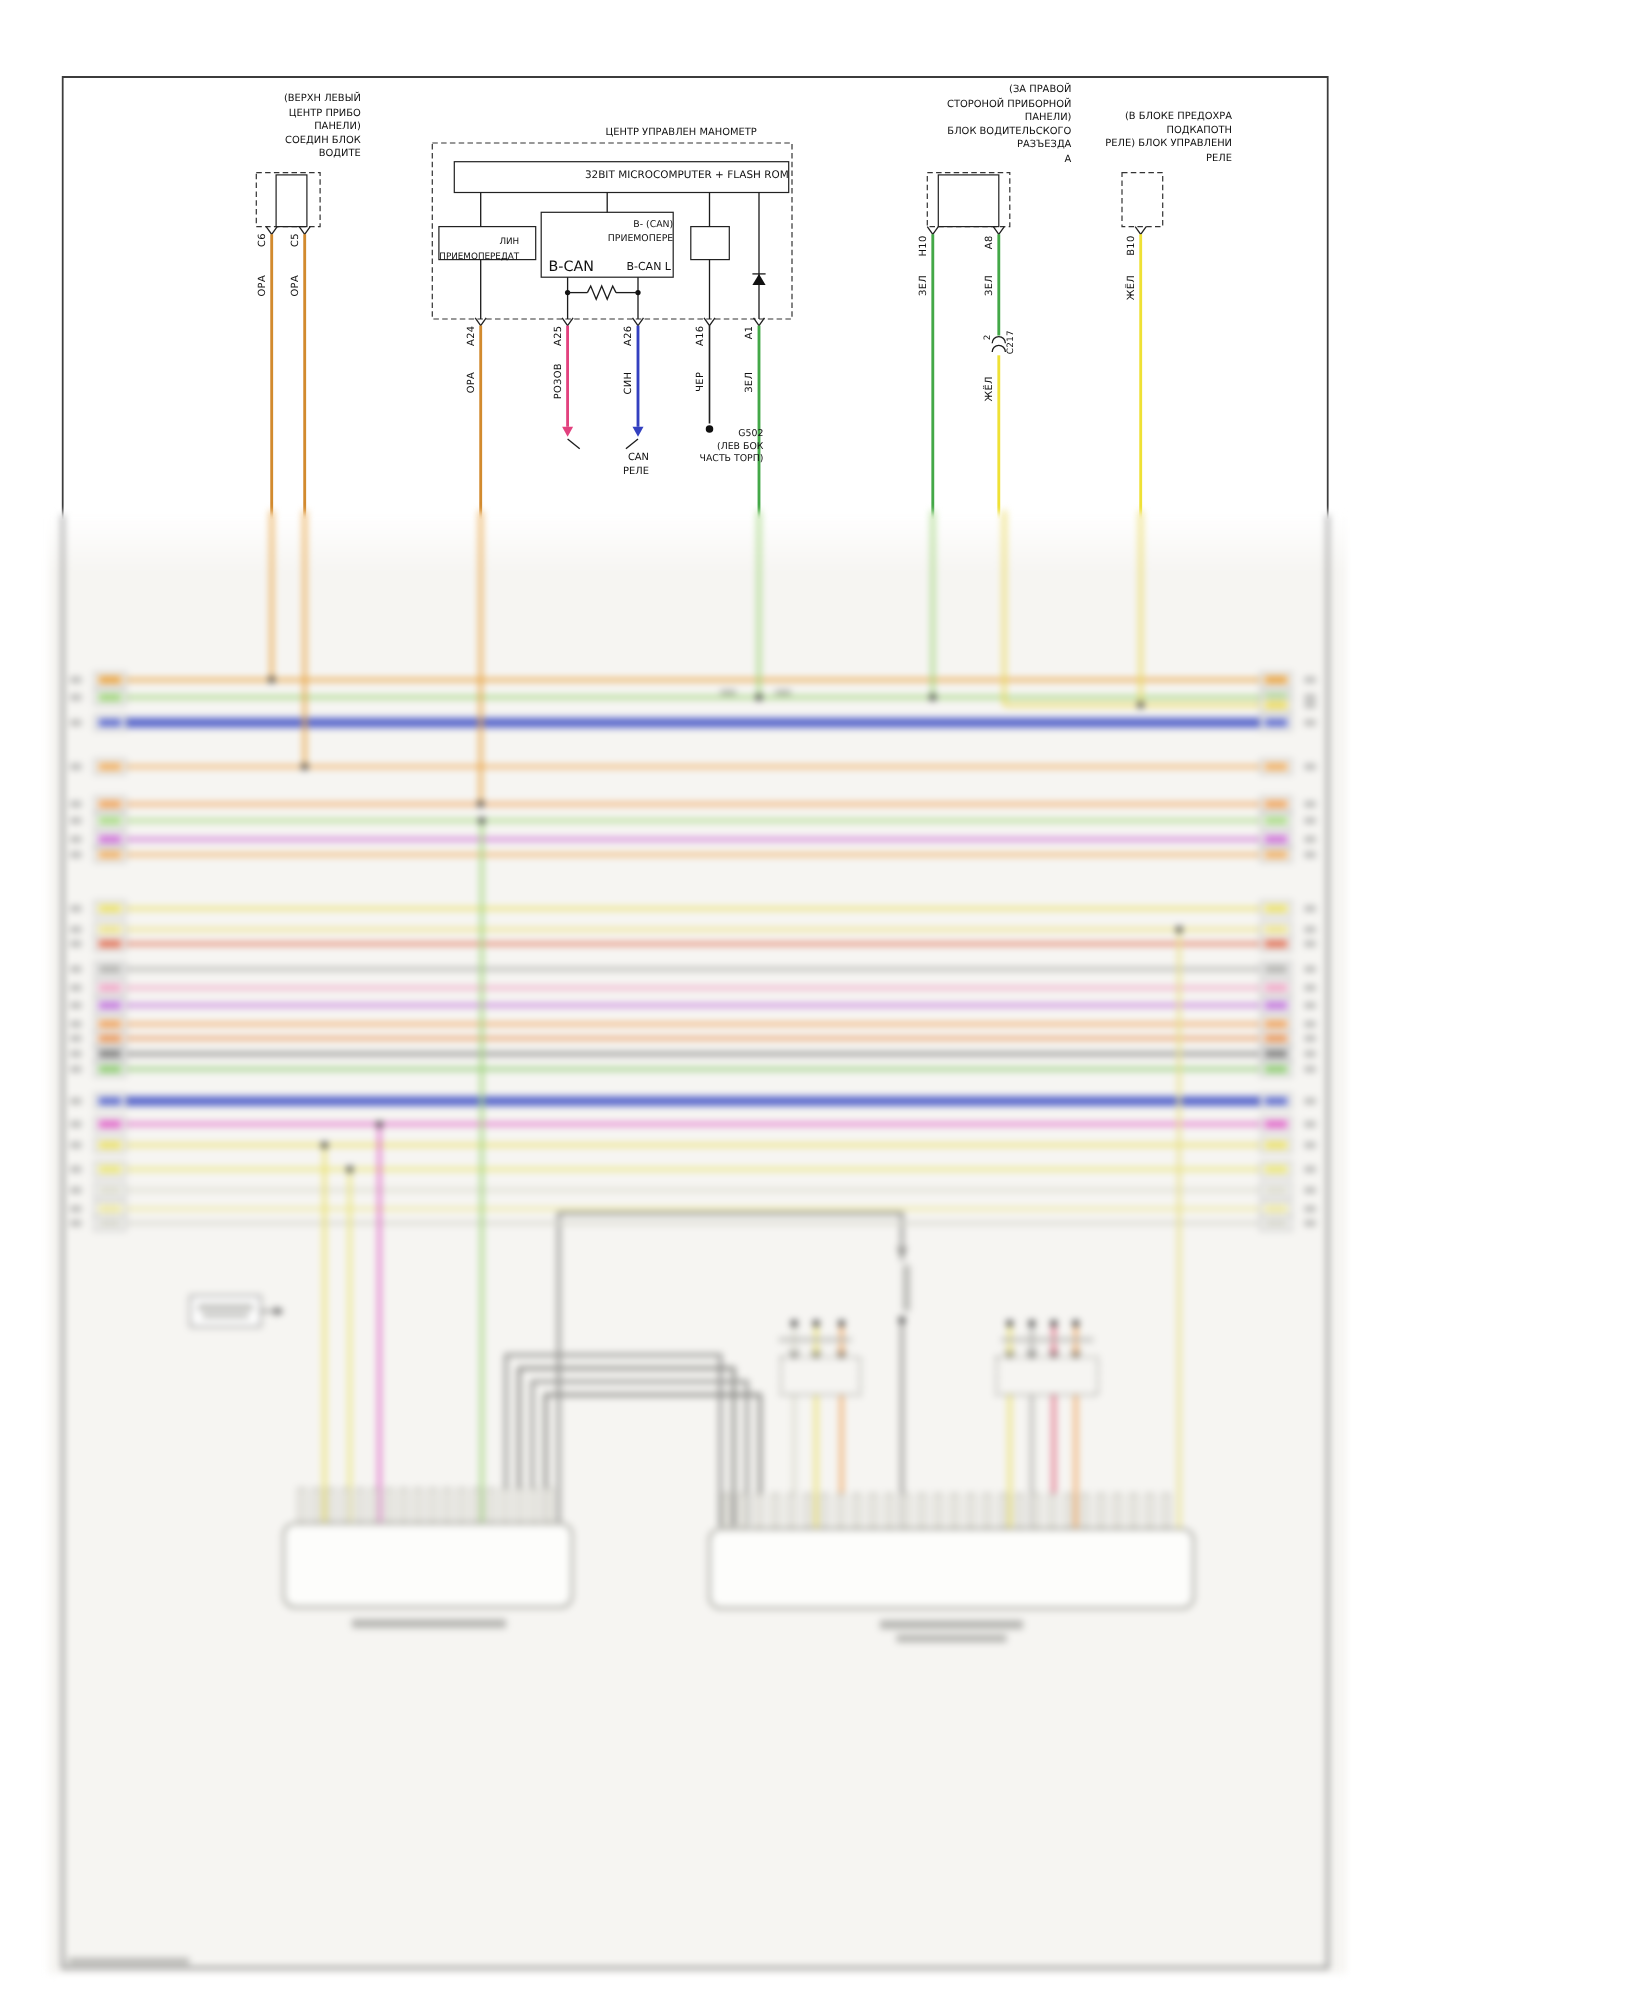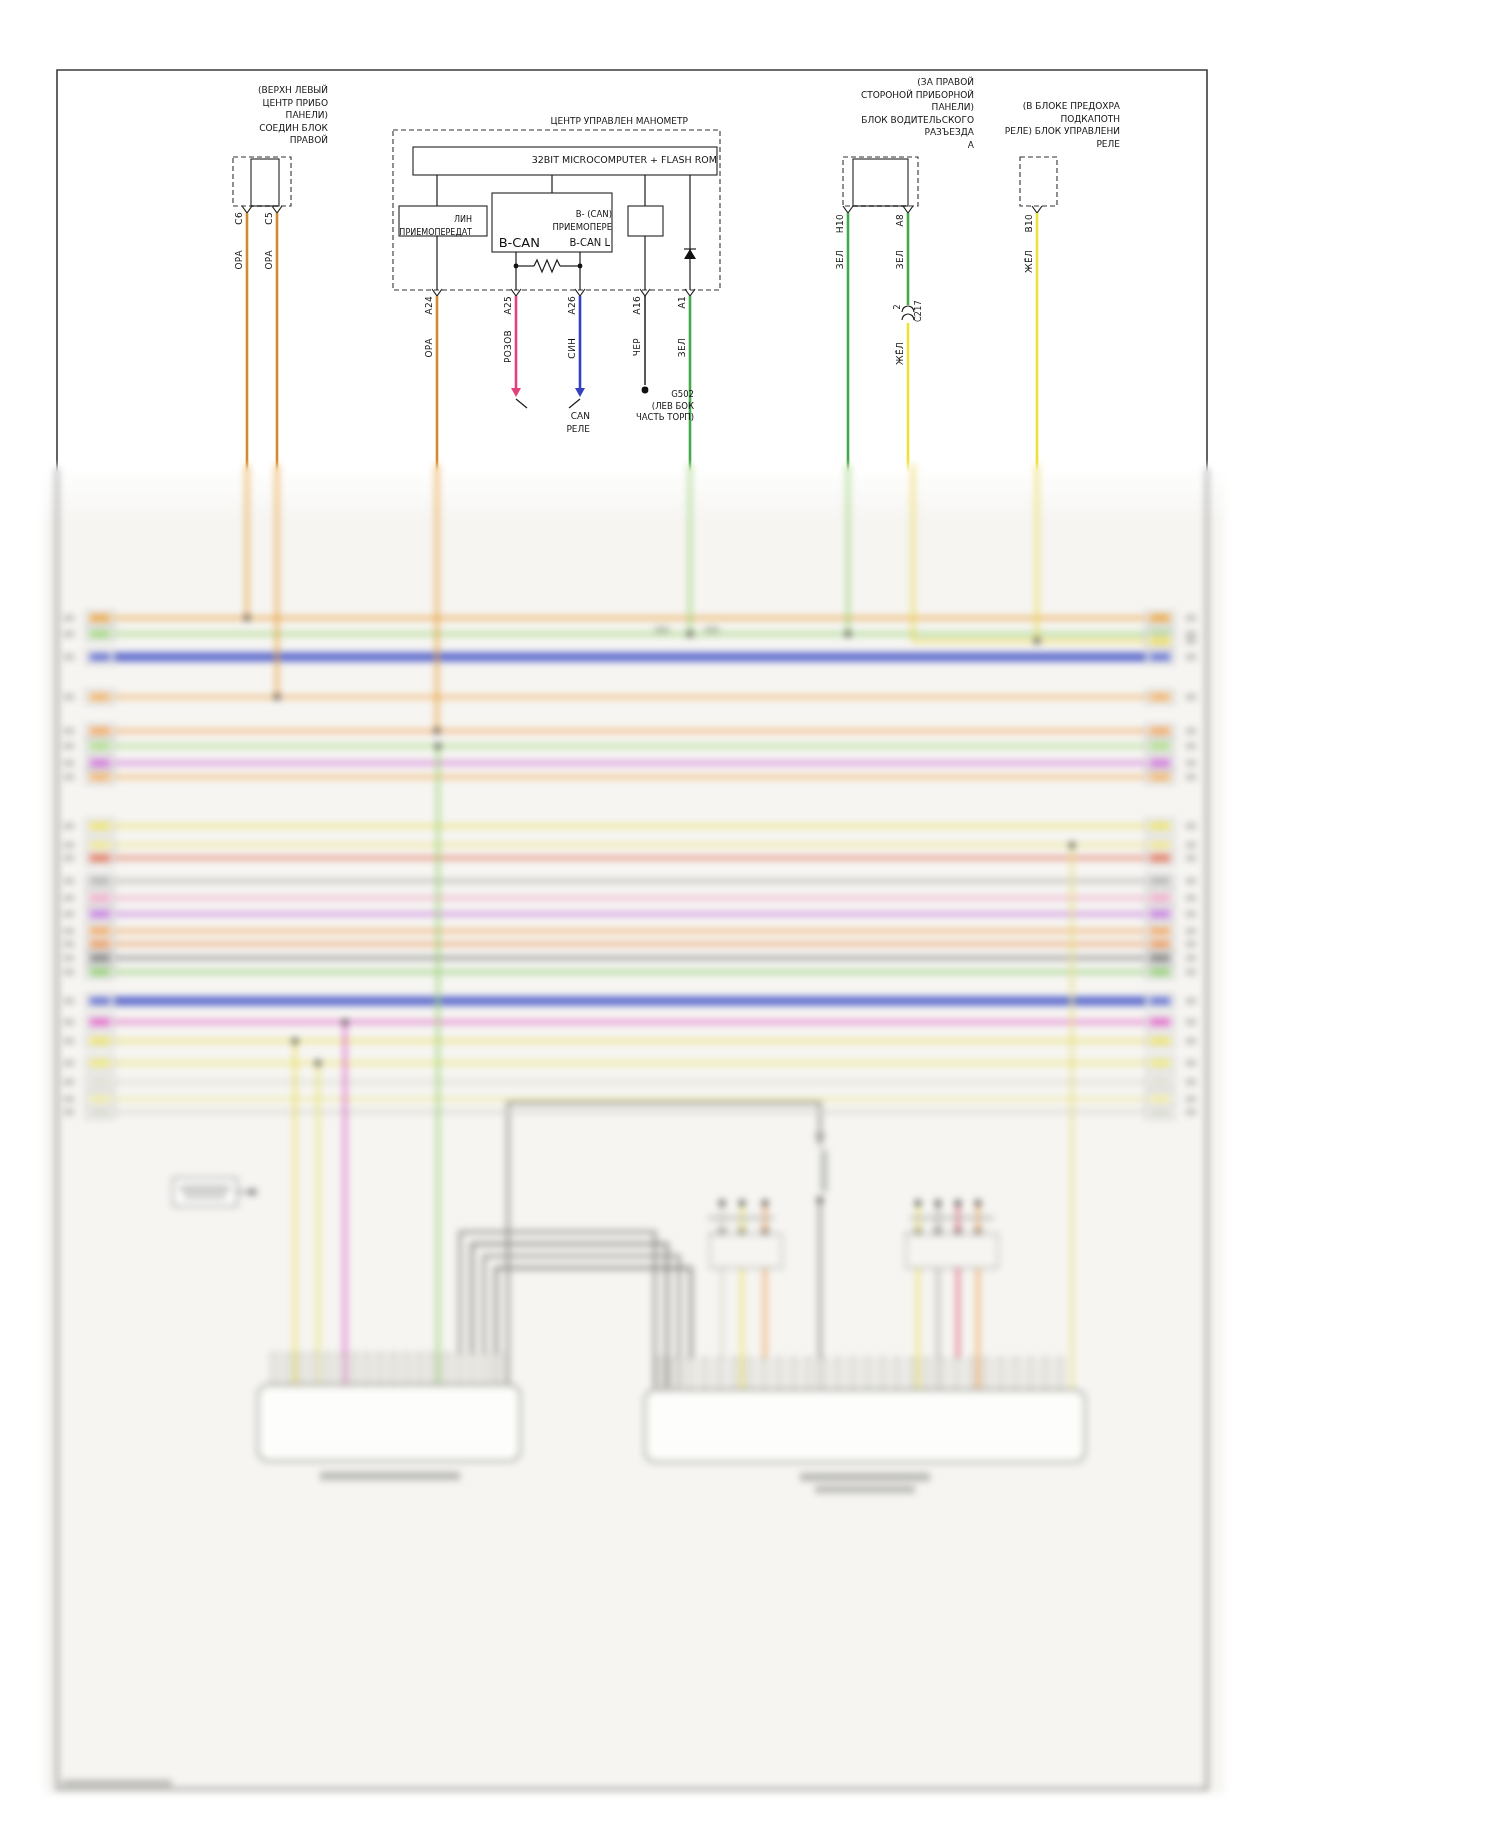--- a/index.html
+++ b/index.html
@@ -426,30 +426,30 @@
         </g>
     </svg>
   </div>
 
   <div class="labels">
 
     <div class="cap" style="left:188px;top:84px;width:140px">(ВЕРХН ЛЕВЫЙ
 ЦЕНТР ПРИБО
 ПАНЕЛИ)
 СОЕДИН БЛОК
-ПРАВОЙ</div>
+ВОДИТЕ</div>
     <div class="v" style="left:234px;top:212px">C6</div>
     <div class="v" style="left:264px;top:212px">C5</div>
     <div class="v" style="left:234px;top:250px">ОРА</div>
     <div class="v" style="left:264px;top:250px">ОРА</div>
 
     <div class="cap" style="left:468px;top:115px;width:220px">ЦЕНТР УПРАВЛЕН МАНОМЕТР</div>
     <div class="cap" style="left:413px;top:154px;width:304px;font-size:9.5px">32BIT MICROCOMPUTER + FLASH ROM</div>
     <div class="cap" style="left:399px;top:214px;width:73px;font-size:8px">ЛИН ПРИЕМОПЕРЕДАТ</div>
-    <div class="cap" style="left:492px;top:208px;width:120px;font-size:8.5px">B- (CAN)
+    <div class="cap" style="left:492px;top:198px;width:120px;font-size:8.5px">B- (CAN)
 ПРИЕМОПЕРЕ</div>
     <div class="cap" style="left:494px;top:237px;width:46px;font-size:13px">B-CAN</div>
     <div class="cap" style="left:552px;top:237px;width:58px;font-size:10px">B-CAN L</div>
     <div class="v" style="left:424px;top:296px">A24</div>
     <div class="v" style="left:503px;top:296px">A25</div>
     <div class="v" style="left:567px;top:296px">A26</div>
     <div class="v" style="left:632px;top:296px">A16</div>
     <div class="v" style="left:677px;top:296px">A1</div>
     <div class="v" style="left:424px;top:338px">ОРА</div>
     <div class="v" style="left:503px;top:330px">РОЗОВ</div>

